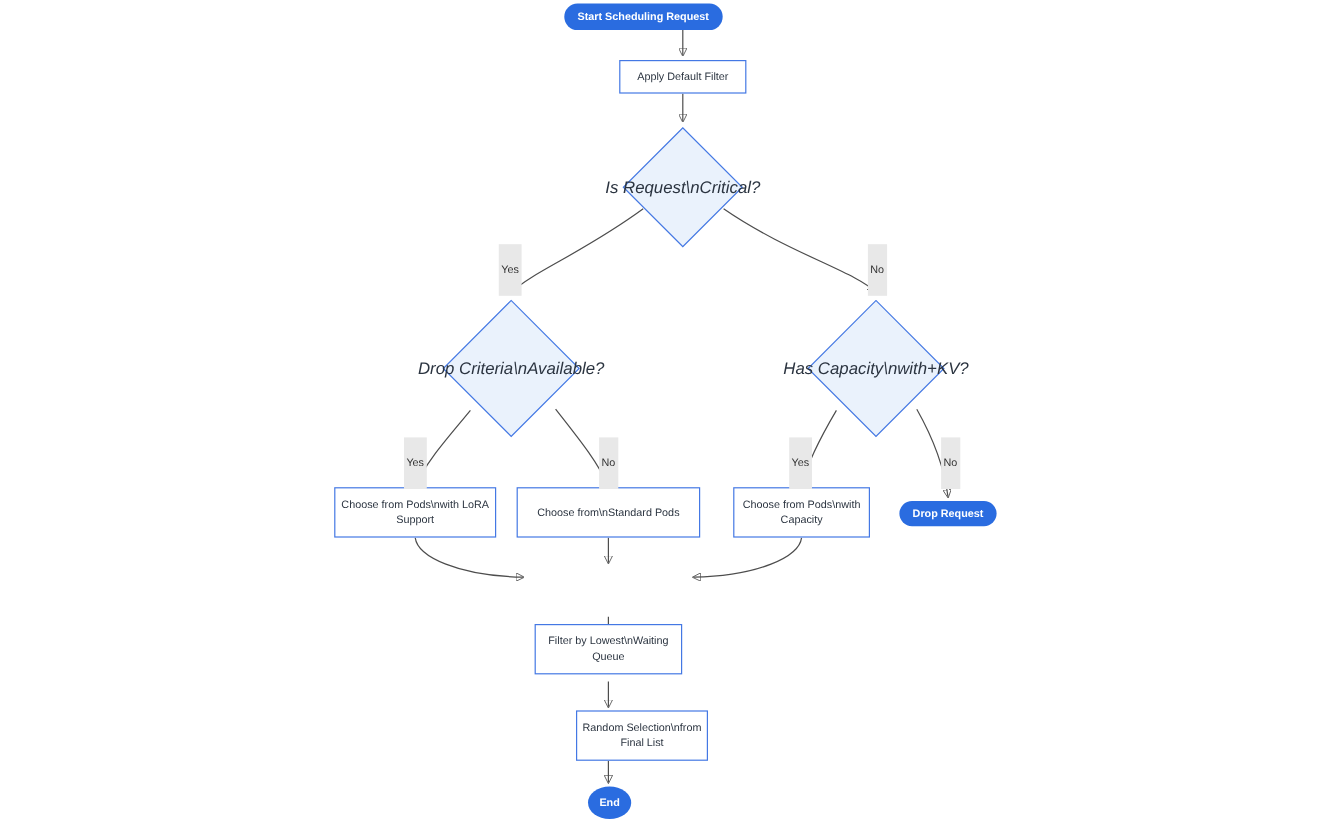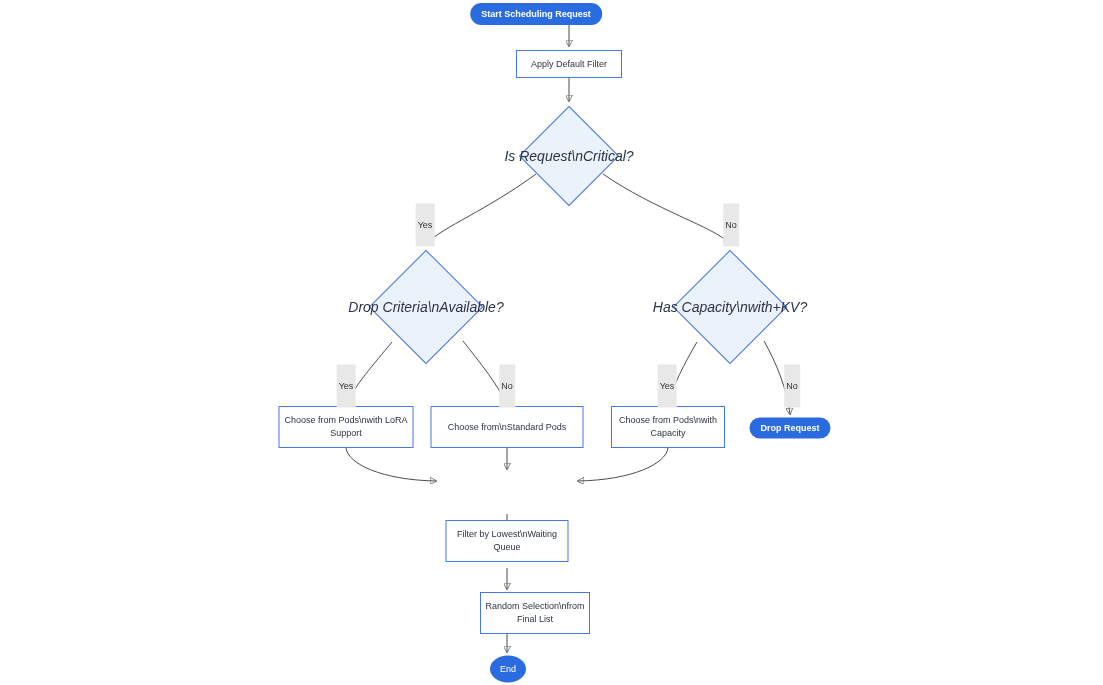--- a/index.html
+++ b/index.html
@@ -33,21 +33,21 @@
     background:var(--rect-fill);
     border:1.5px solid var(--node-border);
     padding:0 0;
   }
   .pill{
     background:var(--accent);color:#ffffff;font-weight:bold;
     border-radius:12px;padding:0 11px;height:22px;white-space:nowrap;
   }
   .pill-small{height:21px;}
   .circle{
-    background:var(--accent);color:#ffffff;font-weight:normal;
+    background:var(--accent);color:#ffffff;font-weight:bold;
     border-radius:50%;
   }
   .diamond{width:0;height:0;}
   .diamond-shape{
     position:absolute;left:0;top:0;
     transform:translate(-50%,-50%) rotate(45deg);
     background:var(--diamond-fill);
     border:1.5px solid var(--node-border);
     box-sizing:border-box;
   }

